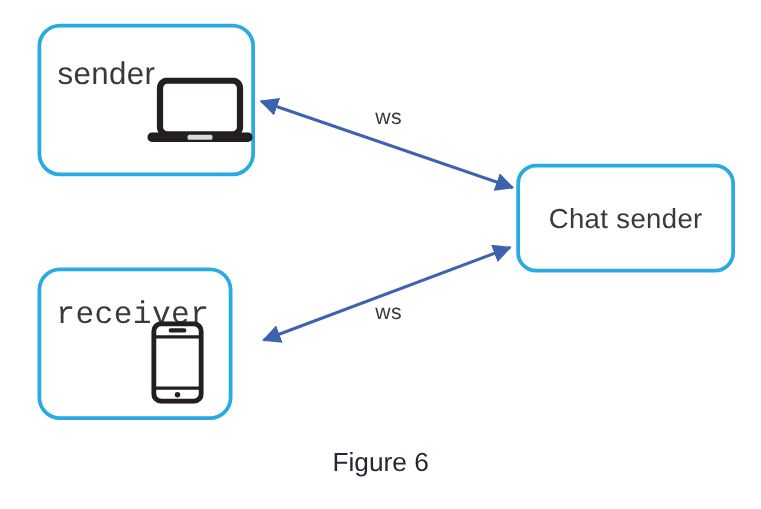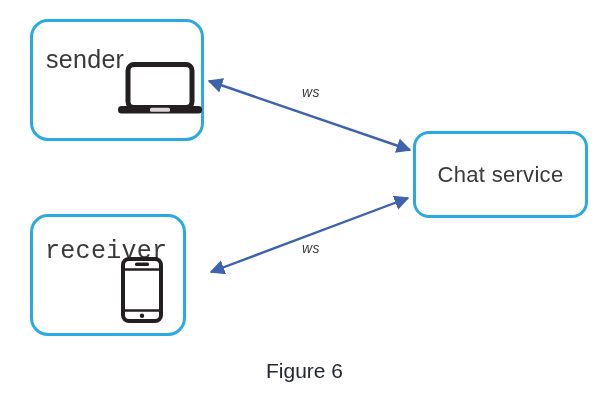--- a/index.html
+++ b/index.html
@@ -51,24 +51,23 @@
   .node-chat .node-label{position:static;font-size:22px;}
   .device-icon{position:absolute;display:block;}
   .laptop{left:84px;top:40px;}
   .phone{left:88px;top:40px;}
   .icon-stroke{stroke:var(--icon);fill:none;}
   .icon-fill{fill:var(--icon);}
   .icon-accent{fill:var(--icon-accent);}
   .edge-label{
     position:absolute;
     transform:translateX(-50%);
-    font-size:14px;
+    font-size:17px;
     color:var(--label-text);
     letter-spacing:0.5px;
-    font-style:italic;
   }
   .edge-label-top{left:311px;top:84px;}
   .edge-label-bottom{left:311px;top:240px;}
   .caption{
     position:absolute;
     left:0;right:0;top:359px;
     text-align:center;
     font-size:21px;
     color:var(--caption-text);
   }
@@ -102,21 +101,21 @@
     <svg class="device-icon phone" width="42" height="66" viewBox="0 0 42 66" xmlns="http://www.w3.org/2000/svg" aria-hidden="true">
       <rect class="icon-stroke" x="2" y="2" width="38" height="62" rx="6" stroke-width="4"></rect>
       <line class="icon-stroke" x1="3" y1="12.5" x2="39" y2="12.5" stroke-width="2.5"></line>
       <rect class="icon-fill" x="14" y="5.5" width="14" height="3.5" rx="1.5"></rect>
       <line class="icon-stroke" x1="3" y1="53.5" x2="39" y2="53.5" stroke-width="2.5"></line>
       <circle class="icon-fill" cx="21" cy="58.8" r="2.2"></circle>
     </svg>
   </div>
 
   <div class="node node-chat">
-    <span class="node-label">Chat service</span>
+    <span class="node-label">Chat sender</span>
   </div>
 
   <span class="edge-label edge-label-top">ws</span>
   <span class="edge-label edge-label-bottom">ws</span>
 
   <div class="caption">Figure 6</div>
 
 </div>
 
 </body></html>

